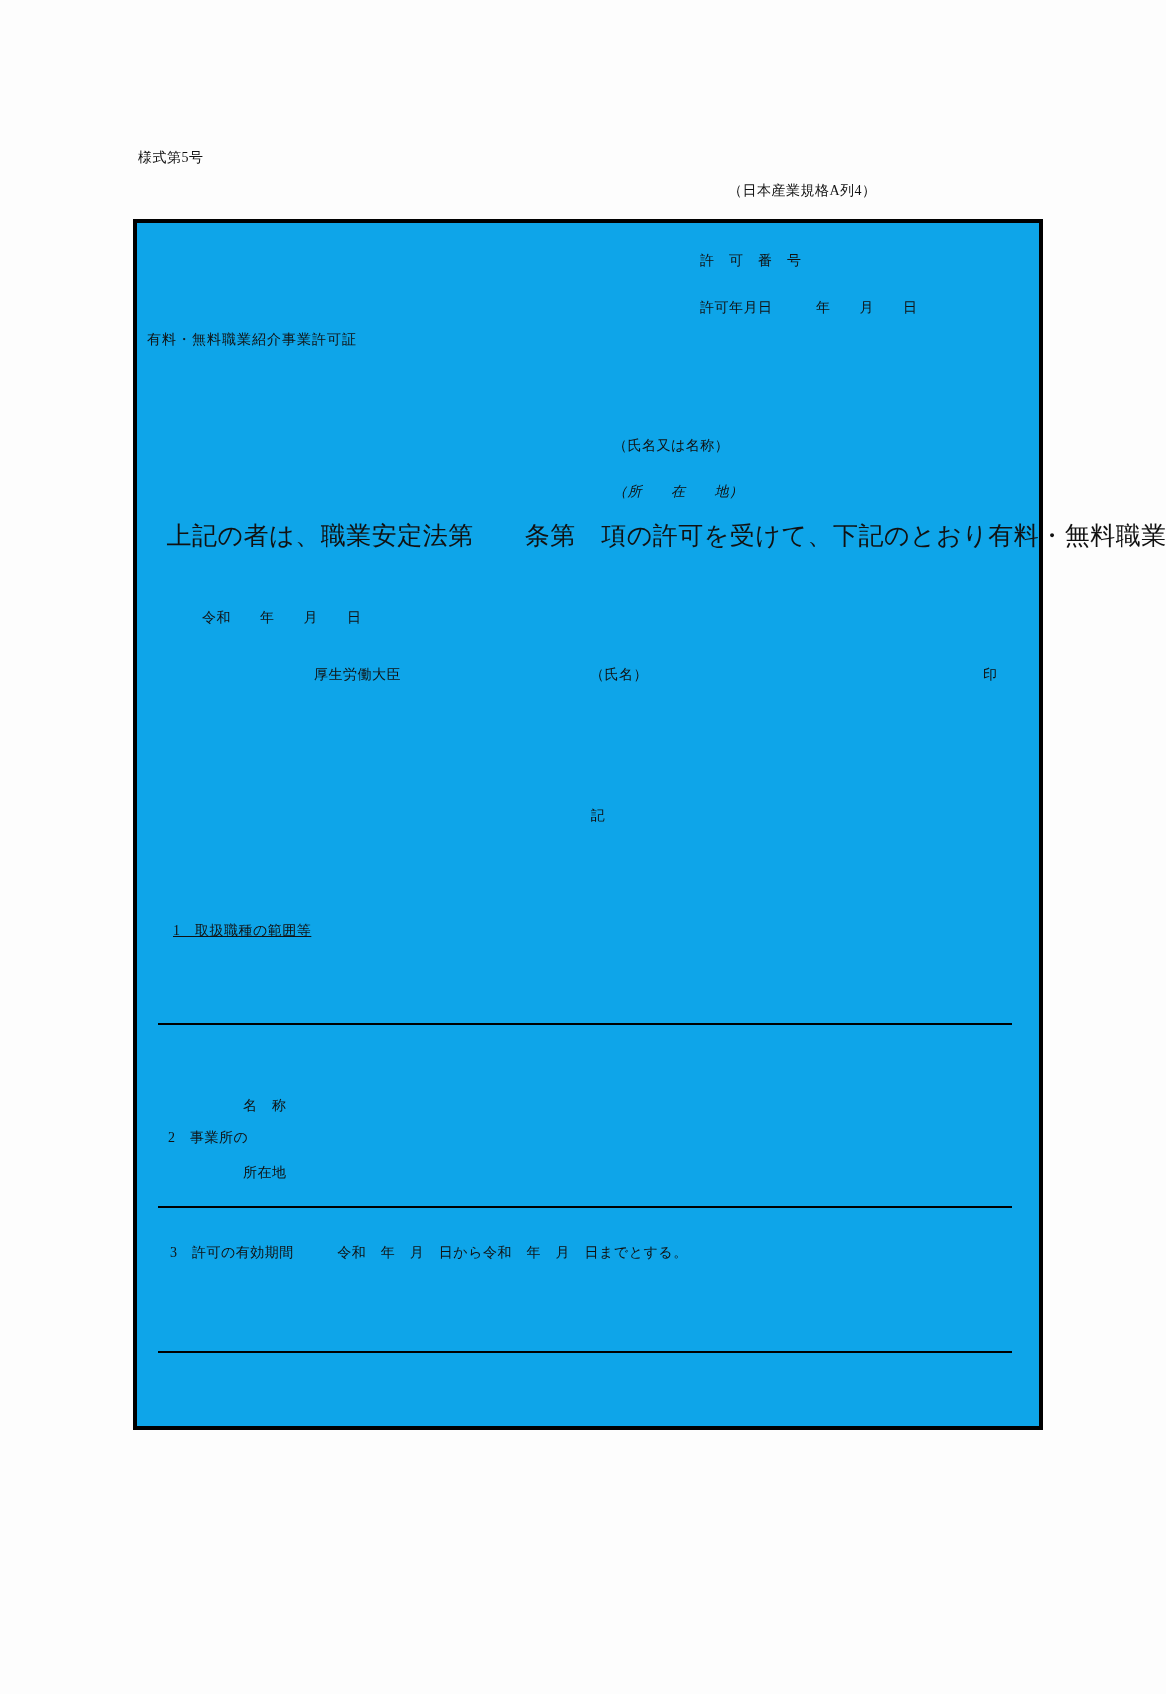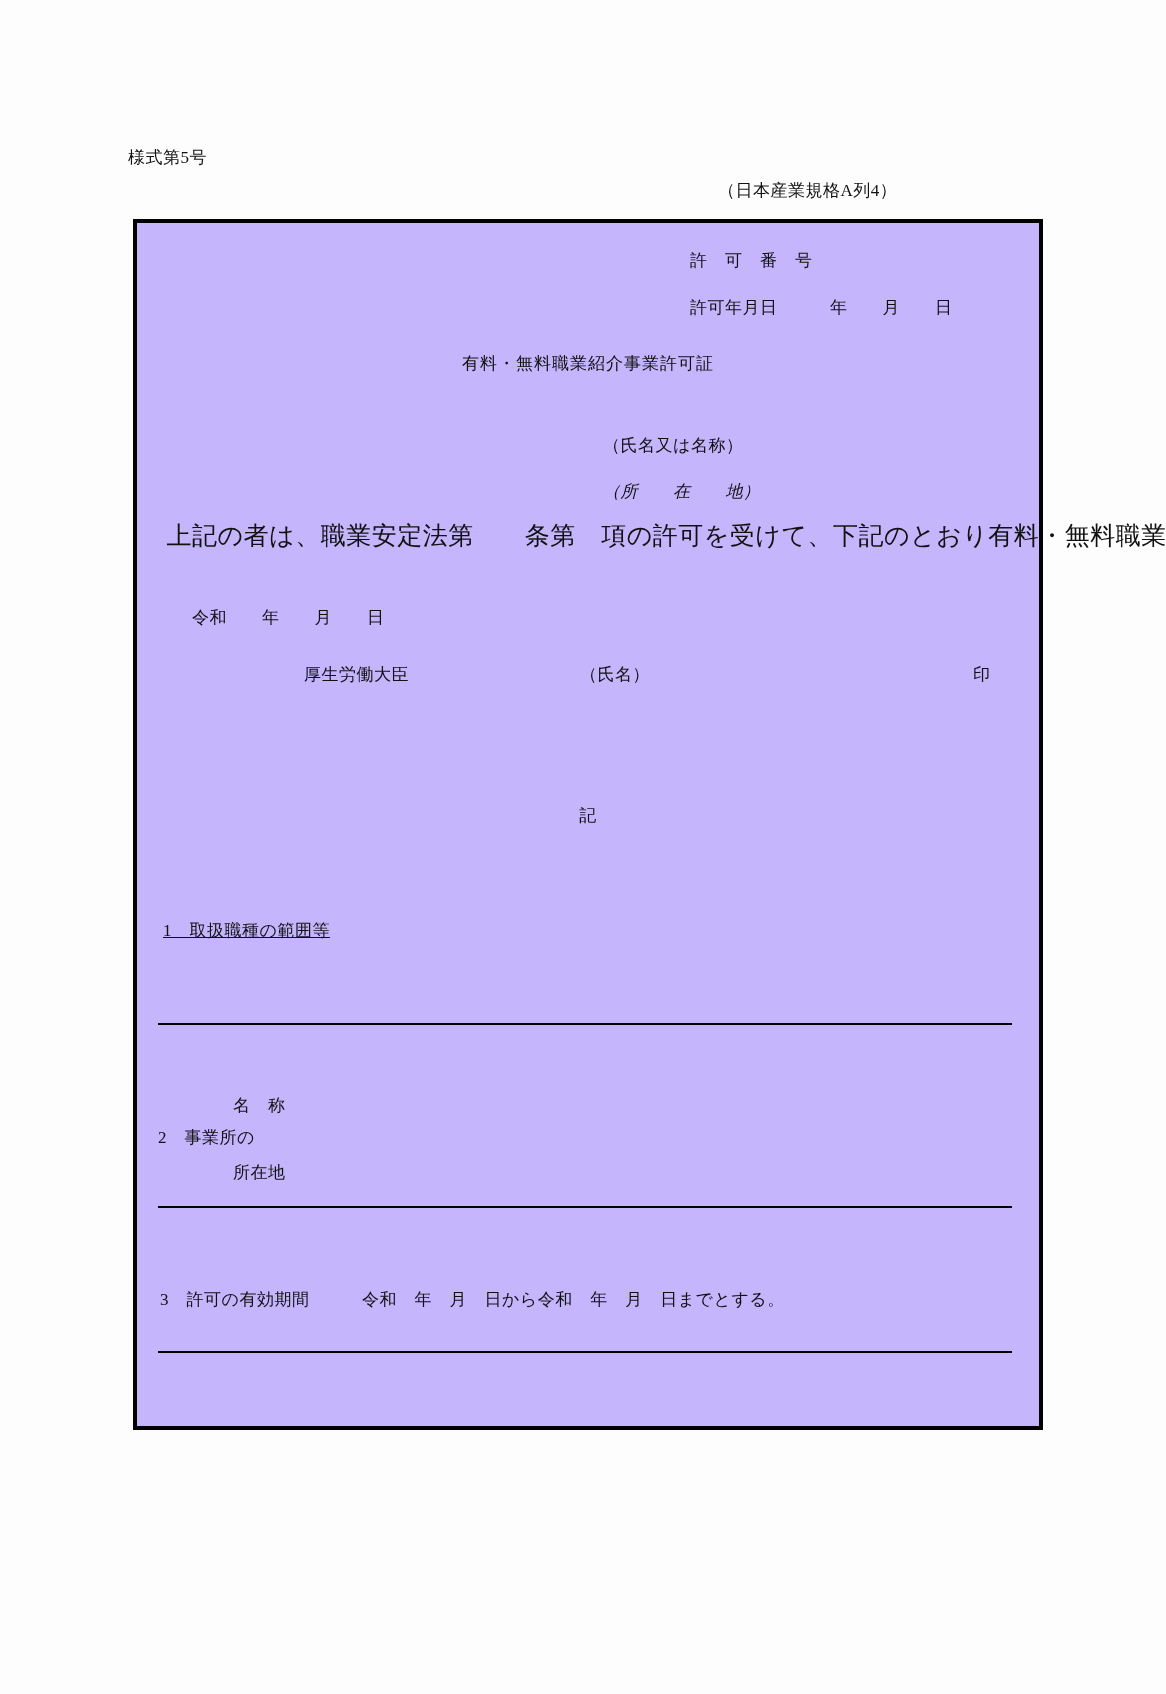--- a/index.html
+++ b/index.html
@@ -11,43 +11,43 @@
     position: relative;
     width: 1166px;
     height: 1694px;
     background: #fdfdfd;
     font-family: "Liberation Serif", "DejaVu Serif", serif;
     color: #111111;
     overflow: hidden;
   }
   .t {
     position: absolute;
-    font-size: 17px;
+    font-size: 14px;
     line-height: 26px;
     white-space: pre;
     letter-spacing: 0.5px;
+    margin-left: 10px;
   }
   .form-no   { left: 128px; top: 145px; }
   .jis-note  { left: 718px; top: 178px; text-align: right; }
   .cert-box {
     position: absolute;
     left: 133px;
     top: 219px;
     width: 910px;
     height: 1211px;
     border: 4px solid #000000;
     box-sizing: border-box;
-    background: #c4b5fd;
+    background: #0ea5e9;
   }
   .permit-no   { left: 553px; top: 25px; }
   .permit-date { left: 553px; top: 72px; }
   .doc-title {
-    left: 0; top: 128px;
+    left: 0; top: 104px;
     width: 100%;
-    text-align: center;
     letter-spacing: 1px;
   }
   .name-label { left: 466px; top: 210px; }
   .addr-label { left: 466px; top: 256px; font-style: italic; }
   .body-para {
     position: absolute;
     left: 4px; top: 298px;
     width: 896px;
   }
   .body-para .line {
@@ -62,21 +62,21 @@
   .seal       { left: 836px; top: 439px; }
   .ki-header {
     left: 0; top: 580px;
     width: 100%;
     text-align: center;
   }
   .item1      { left: 26px;  top: 695px; text-decoration: underline; }
   .sec2-name  { left: 96px;  top: 870px; }
   .item2      { left: 21px;  top: 902px; }
   .sec2-addr  { left: 96px;  top: 937px; }
-  .item3      { left: 23px;  top: 1064px; }
+  .item3      { left: 23px;  top: 1017px; }
   .rule {
     position: absolute;
     left: 21px;
     width: 854px;
     height: 2px;
     background: #000000;
   }
   .rule1 { top: 800px; }
   .rule2 { top: 983px; }
   .rule3 { top: 1128px; }

